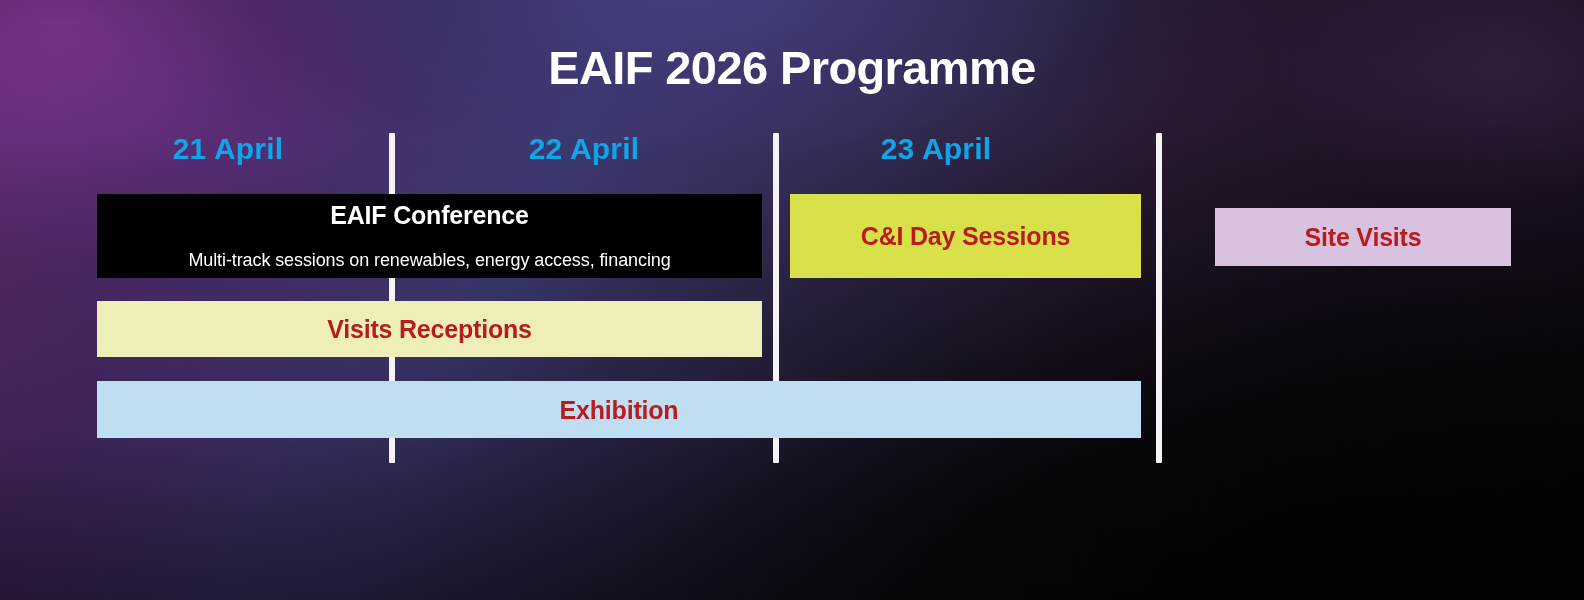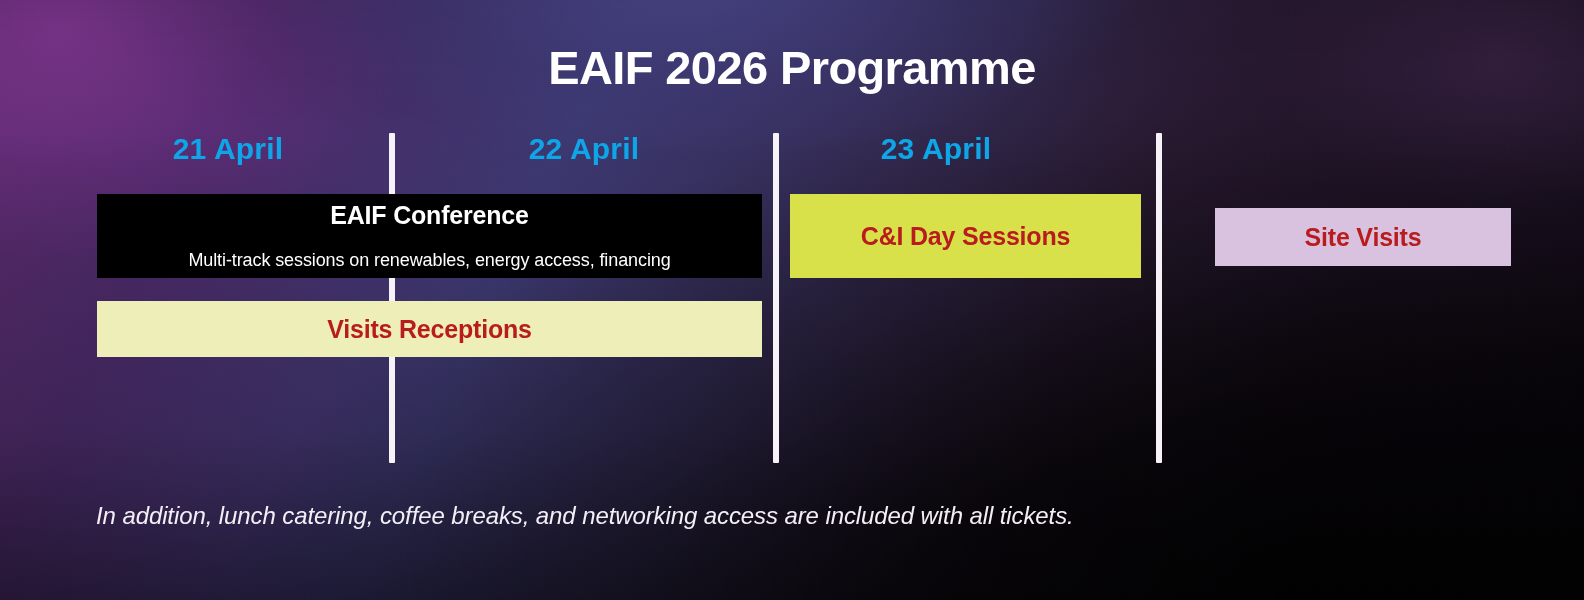--- a/index.html
+++ b/index.html
@@ -199,17 +199,19 @@
 
     <div class="bar on-light" style="left:1175px; top:208px; width:296px; height:58px; background:#d8c2e0;margin-left:40px;">
       <div class="bar-title">Site Visits</div>
     </div>
 
     <div class="bar on-light" style="left:97px; top:301px; width:665px; height:56px; background:#eeeeb8;">
       <div class="bar-title">Visits Receptions</div>
     </div>
 
 
-
-    <div id="footnote">In addition, lunch catering, coffee breaks, and networking access are included with all tickets.</div>
+    <div class="bar on-light" style="left:97px; top:381px; width:1044px; height:57px; background:#bfdef2;">
+      <div class="bar-title">Exhibition</div>
+    </div>
+
 
   </div>
 </div>
 
 </body></html>

